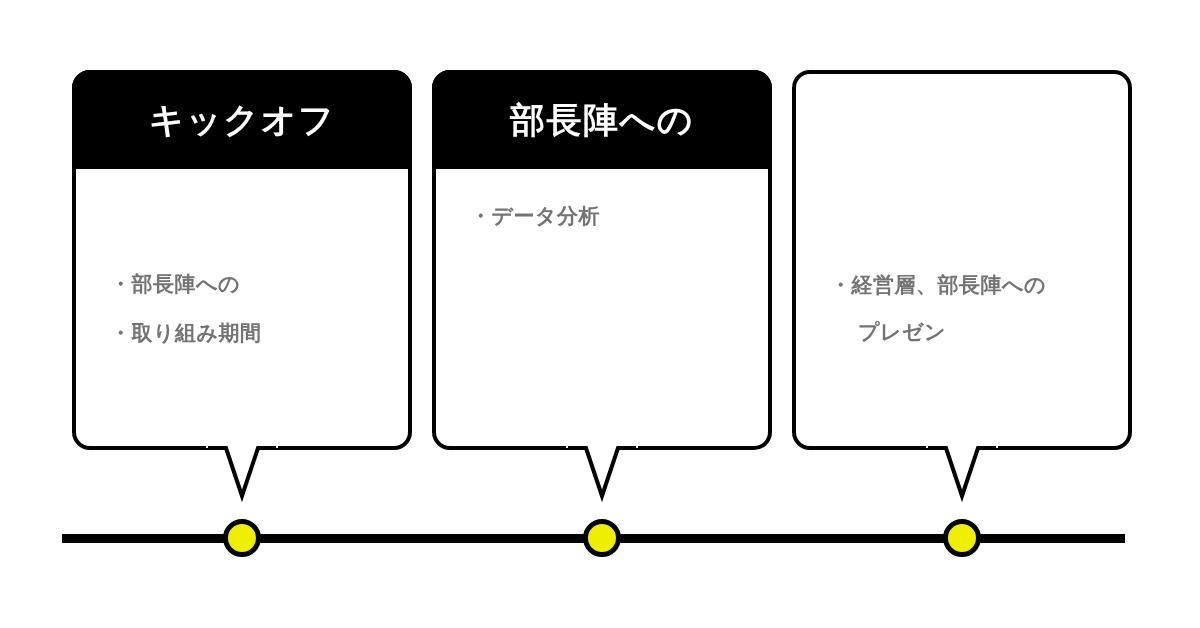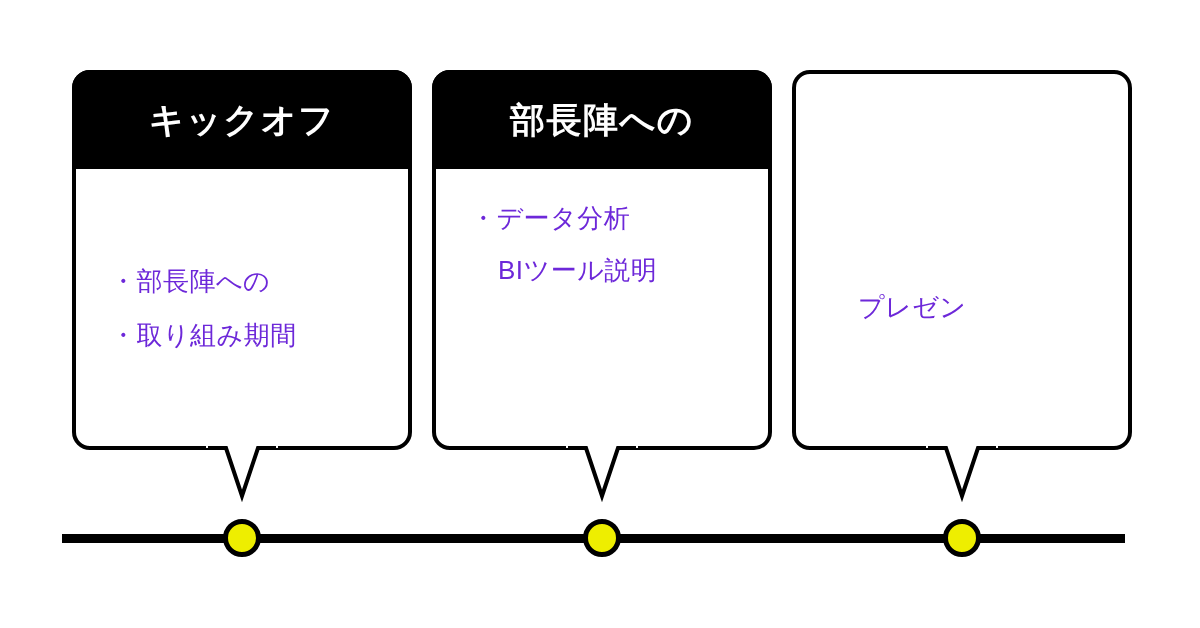--- a/index.html
+++ b/index.html
@@ -70,23 +70,23 @@
     justify-content: center;
     padding: 0 22px 0 34px;
     box-sizing: border-box;
   }
   .card-body.align-top {
     justify-content: flex-start;
     padding-top: 22px;
   }
 
   .bullet-line {
-    color: #6d28d9;
-    font-size: 26px;
-    font-weight: normal;
+    color: #737373;
+    font-size: 21px;
+    font-weight: bold;
     line-height: 1;
     letter-spacing: 0.5px;
     margin: 14px 0;
     white-space: nowrap;
   }
   .bullet-line.cont {
     padding-left: 28px;
     margin-top: 12px;
   }
 
@@ -142,26 +142,26 @@
       <div class="bullet-line">・取り組み期間</div>
     </div>
   </div>
 
   <div class="card card-2">
     <div class="card-header">
       <span class="card-header-text">部長陣への</span>
     </div>
     <div class="card-body align-top">
       <div class="bullet-line">・データ分析</div>
-      <div class="bullet-line cont">BIツール説明</div>
     </div>
   </div>
 
   <div class="card card-3">
     <div class="card-body">
+      <div class="bullet-line">・経営層、部長陣への</div>
       <div class="bullet-line cont">プレゼン</div>
     </div>
   </div>
 
   <div class="tail tail-1">
     <svg width="72" height="56" viewBox="0 0 72 56">
       <path d="M0 2 L20 2 L36 50 L52 2 L72 2 L72 0 L0 0 Z" fill="#ffffff"></path>
       <path d="M2 2 L20 2 L36 50 L52 2 L70 2" fill="#ffffff" stroke="#000000" stroke-width="4" stroke-linejoin="miter" stroke-linecap="butt"></path>
     </svg>
   </div>

